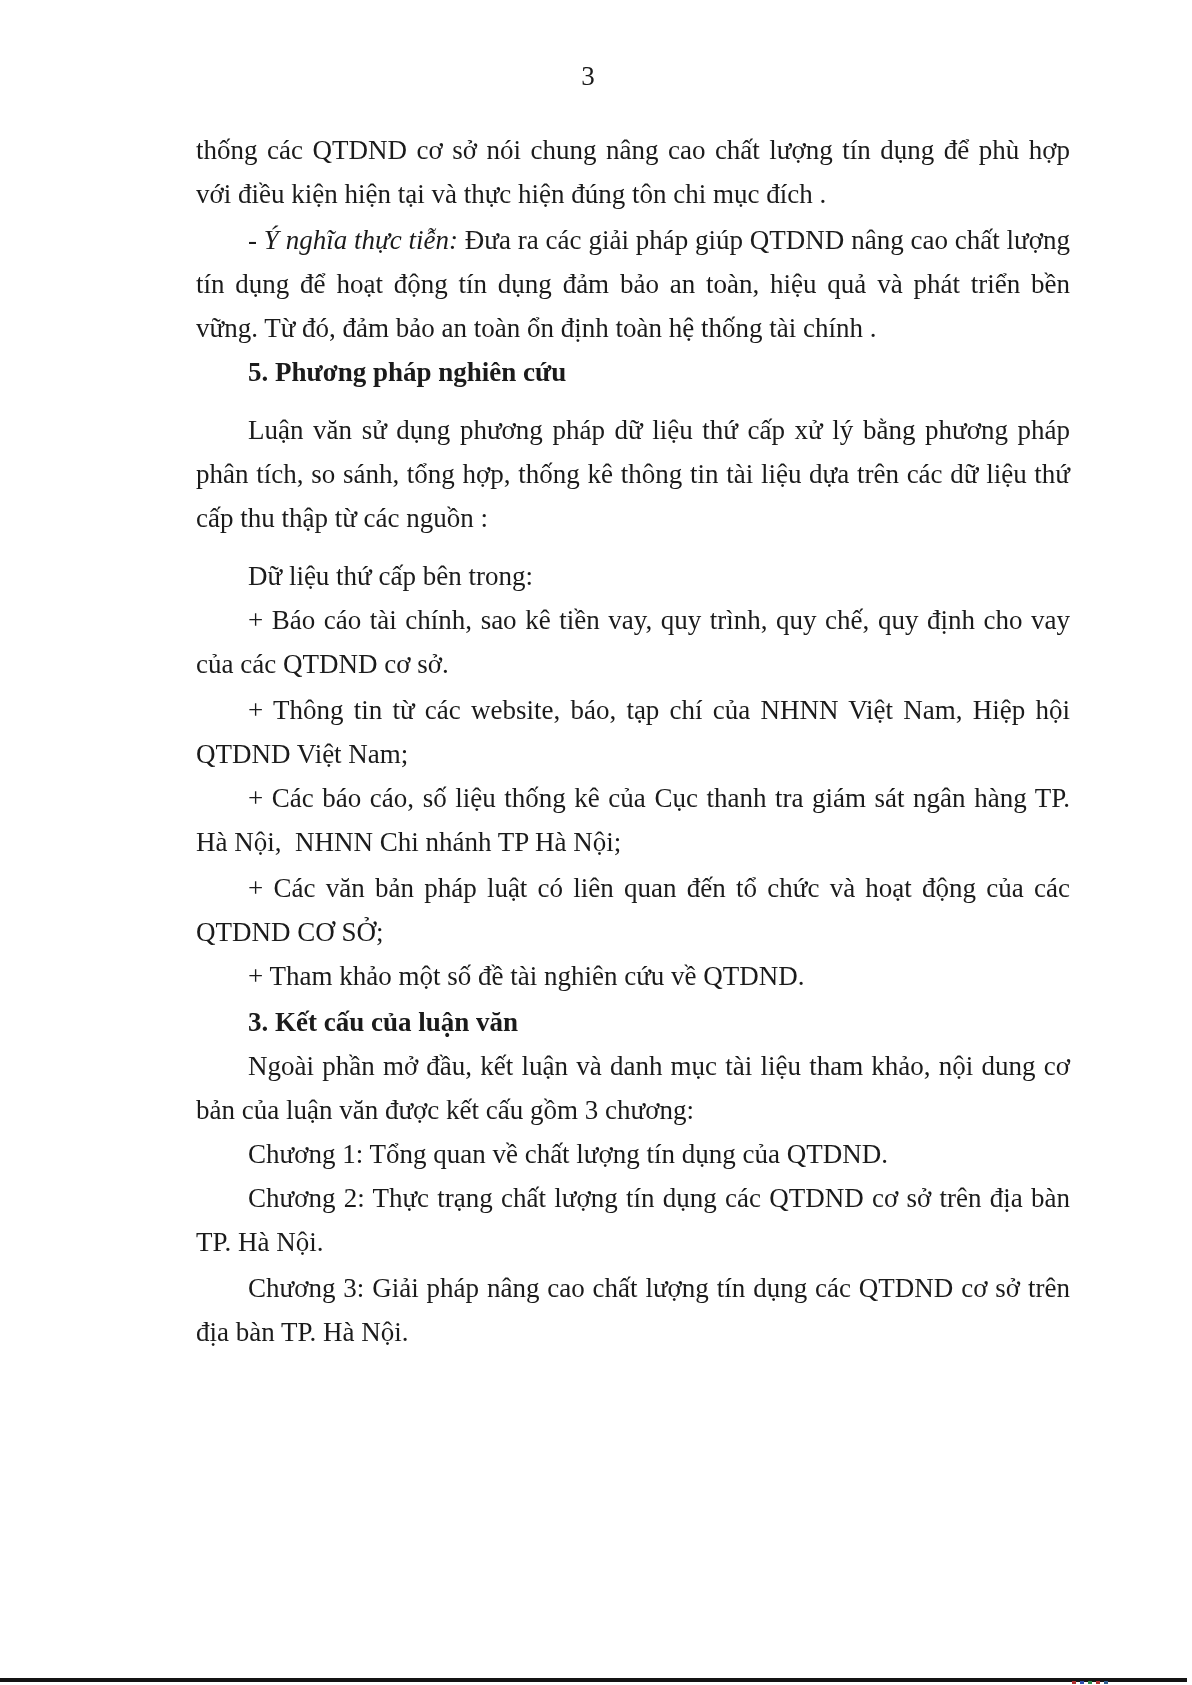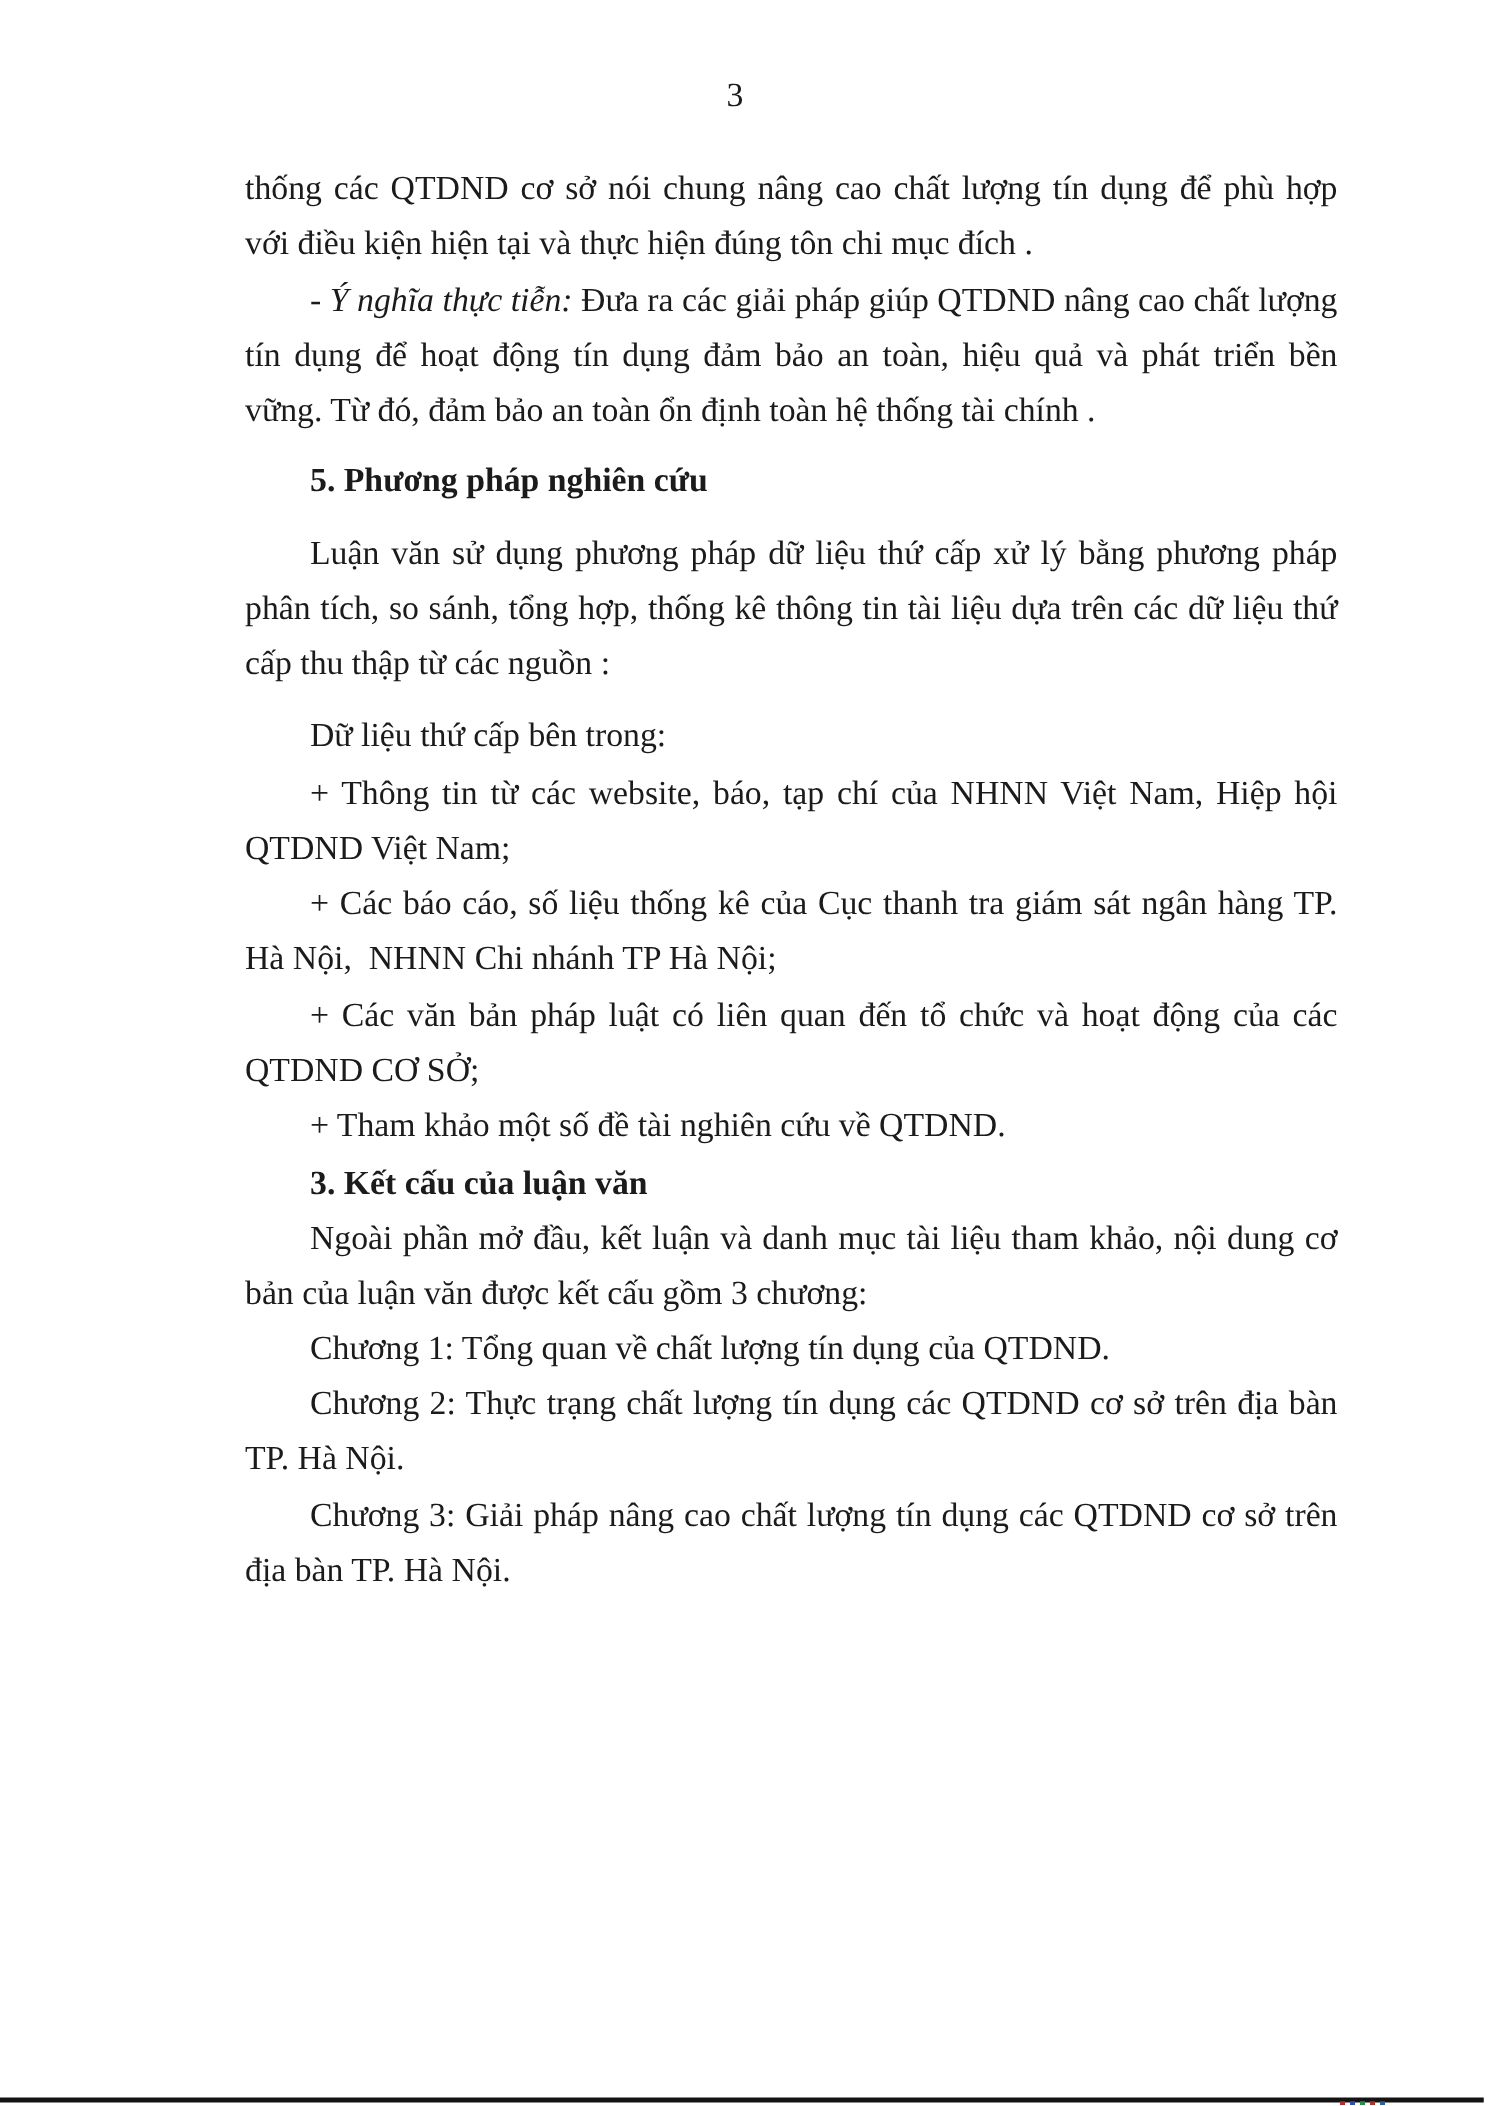--- a/index.html
+++ b/index.html
@@ -36,21 +36,21 @@
     filter: blur(0.3px);
   }
   .para {
     margin: 0;
     text-align: justify;
   }
   .indent { text-indent: 52px; }
   .heading { font-weight: bold; }
   .ital { font-style: italic; }
   .mt2  { margin-top: 2px; }
-  .mt4  { margin-top: 12px; }
+  .mt4  { margin-top: 0; }
   .mt14 { margin-top: 14px; }
   .bottom-bar {
     position: absolute;
     left: 0;
     top: 1678px;
     width: 1187px;
     height: 4px;
     background: #141414;
   }
   .speck {
@@ -77,20 +77,21 @@
     <p class="para">thống các QTDND cơ sở nói chung nâng cao chất lượng tín dụng để phù hợp với điều kiện hiện tại và thực hiện đúng tôn chi mục đích .</p>
 
     <p class="para indent mt2"><span class="ital">- Ý nghĩa thực tiễn:</span><span> Đưa ra các giải pháp giúp QTDND nâng cao chất lượng tín dụng để hoạt động tín dụng đảm bảo an toàn, hiệu quả và phát triển bền vững. Từ đó, đảm bảo an toàn ổn định toàn hệ thống tài chính .</span></p>
 
     <p class="para indent heading mt4">5. Phương pháp nghiên cứu</p>
 
     <p class="para indent mt14">Luận văn sử dụng phương pháp dữ liệu thứ cấp xử lý bằng phương pháp phân tích, so sánh, tổng hợp, thống kê thông tin tài liệu dựa trên các dữ liệu thứ cấp thu thập từ các nguồn :</p>
 
     <p class="para indent mt14">Dữ liệu thứ cấp bên trong:</p>
 
+    <p class="para indent">+ Báo cáo tài chính, sao kê tiền vay, quy trình, quy chế, quy định cho vay của các QTDND cơ sở.</p>
 
 
     <p class="para indent mt2">+ Thông tin từ các website, báo, tạp chí của NHNN Việt Nam, Hiệp hội QTDND Việt Nam;</p>
 
     <p class="para indent">+ Các báo cáo, số liệu thống kê của Cục thanh tra giám sát ngân hàng TP. Hà Nội,&nbsp; NHNN Chi nhánh TP Hà Nội;</p>
 
     <p class="para indent mt2">+ Các văn bản pháp luật có liên quan đến tổ chức và hoạt động của các QTDND CƠ SỞ;</p>
 
     <p class="para indent">+ Tham khảo một số đề tài nghiên cứu về QTDND.</p>
 

